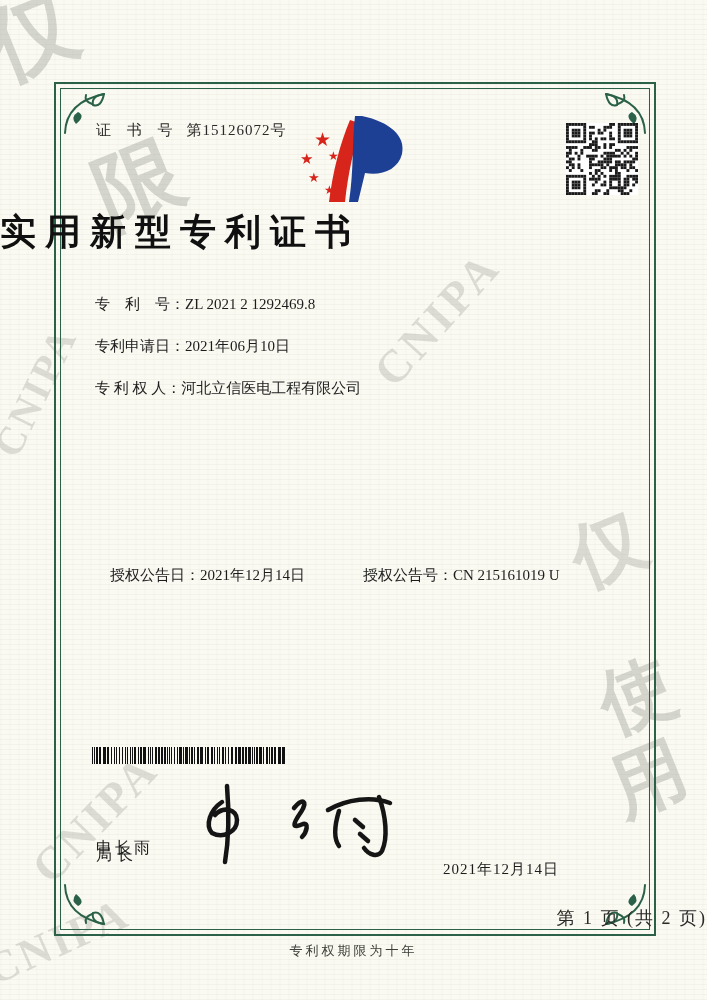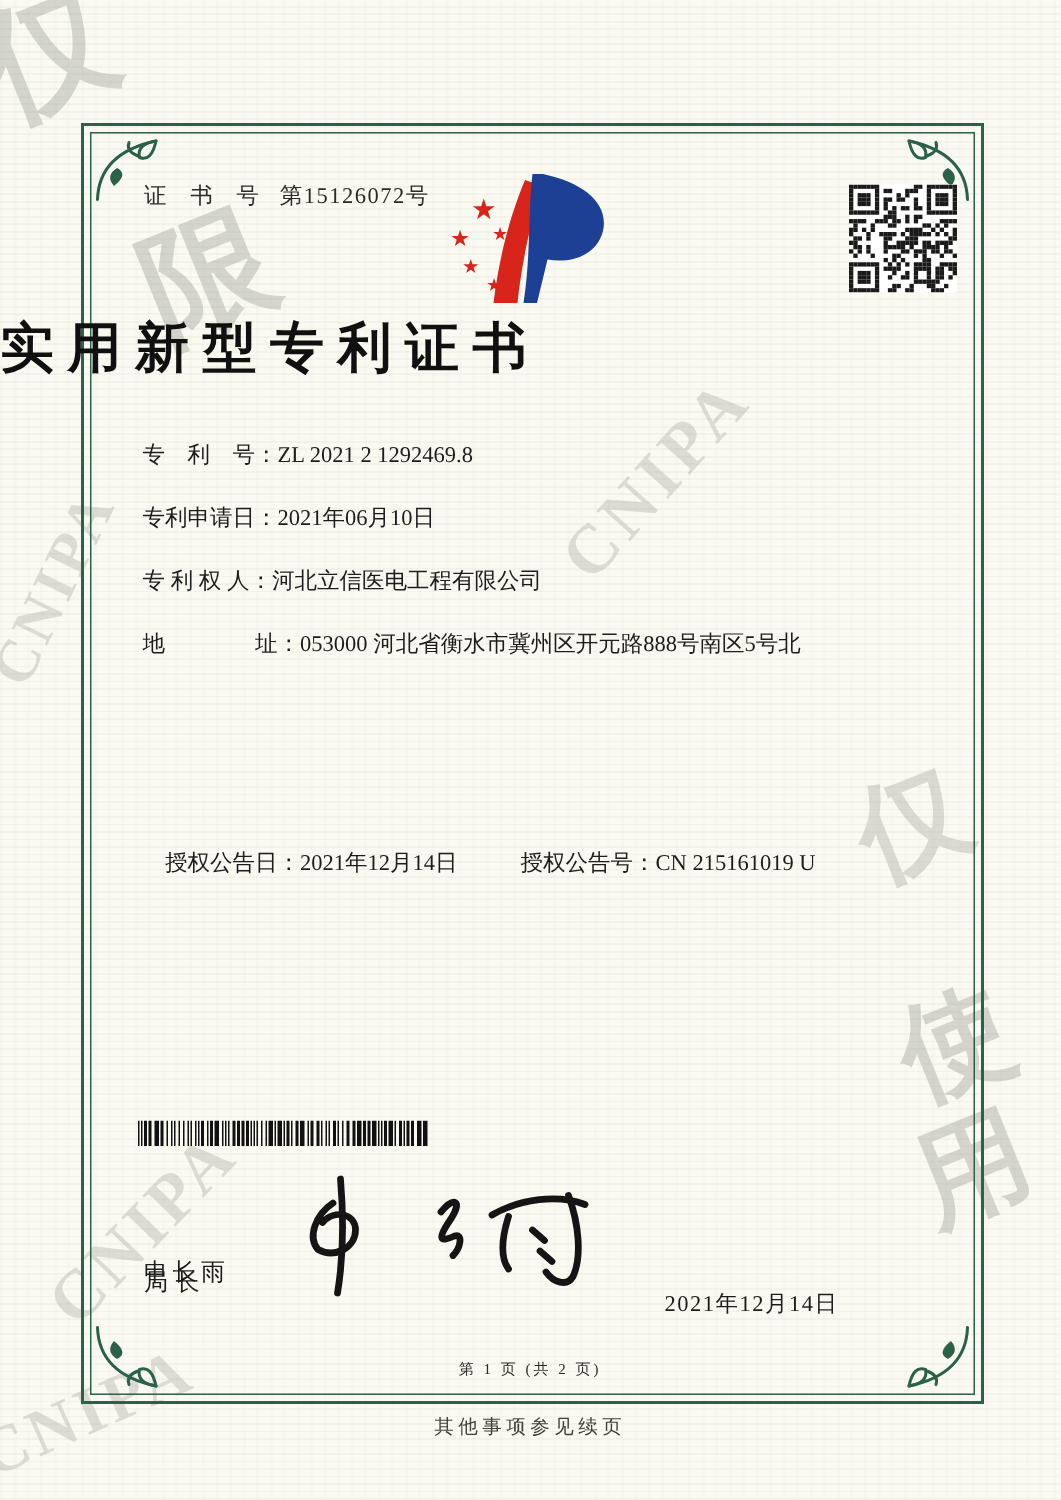--- a/index.html
+++ b/index.html
@@ -33,31 +33,31 @@
   
   .cert-no{position:absolute;left:96px;top:121px;font-size:15px;color:#2a2a28;letter-spacing:1px;}
   .cert-no .lbl{letter-spacing:6px;margin-right:8px;text-align:center;}
   .logo{position:absolute;left:286px;top:112px;width:134px;height:96px;}
   .qr{position:absolute;left:566px;top:123px;width:72px;height:72px;background:#fff;}
   .title{position:absolute;left:0;top:208px;width:100%;text-align:left;
          font-size:36px;font-weight:bold;color:#101010;letter-spacing:9px;}
   .fields{position:absolute;left:95px;top:294px;width:530px;font-size:15px;color:#1c1c1c;}
   .frow{line-height:20px;margin-bottom:22px;white-space:pre;}
   .grant-row{position:absolute;left:95px;top:549px;font-size:15px;color:#1c1c1c;white-space:pre;}
-  .grant-row .g2{margin-left:42px;}
+  .grant-row .g2{margin-left:58px;}
   .paras{position:absolute;left:86px;top:582px;width:536px;font-size:13.5px;line-height:20.5px;
          color:#222;text-align:justify;}
   .paras p{margin:0 0 1px 0;text-indent:2em;}
   .barcode{position:absolute;left:92px;top:747px;width:196px;height:17px;}
   .director-label{position:absolute;left:96px;top:845px;font-size:16px;color:#1c1c1c;letter-spacing:5px;}
   .director-name{position:absolute;left:96px;top:838px;font-size:16px;color:#1c1c1c;letter-spacing:3px;}
   .signature{position:absolute;left:192px;top:780px;width:212px;height:86px;}
   .sign-date{position:absolute;left:443px;top:860px;font-size:15px;color:#1c1c1c;letter-spacing:1px;}
-  .page-note{position:absolute;left:0;top:906px;width:100%;text-align:center;
-             font-size:10px;color:#2a2a28;letter-spacing:2px;}
+  .page-note{position:absolute;left:0;top:906px;width:100%;text-align:right;
+             font-size:18px;color:#2a2a28;letter-spacing:2px;}
   .footer-note{position:absolute;left:0;top:942px;width:100%;text-align:center;
                font-size:13px;color:#3c3f38;letter-spacing:3px;}
 </style>
 </head>
 <body>
 
 <div class="page">
 
   <span class="wm wm1">仅</span>
   <span class="wm wm2">限</span>
@@ -426,21 +426,20 @@
         </g>
       </svg>
   </div>
 
   <div class="title">实用新型专利证书</div>
 
   <div class="fields">
     <div class="frow"><span>专　利　号：</span><span>ZL 2021 2 1292469.8</span></div>
     <div class="frow"><span>专利申请日：</span><span>2021年06月10日</span></div>
     <div class="frow"><span>专 利 权 人：</span><span>河北立信医电工程有限公司</span></div>
-    <div class="frow"><span>地　　　　址：</span><span>053000 河北省衡水市冀州区开元路888号南区5号北</span></div>
   </div>
 
   <div class="grant-row">
     <span>授权公告日：</span><span>2021年12月14日</span><span class="g2">授权公告号：</span><span>CN 215161019 U</span>
   </div>
 
 
   <div class="barcode">
     <svg id="barcode-svg" width="196" height="17" viewBox="0 0 196 17">
         <g fill="#111">
@@ -526,15 +525,15 @@
       <path d="M187 17 C194 36 196 58 190 71 C186 78 177 75 172 68"></path>
       <path d="M163 40 l8 7"></path>
       <path d="M168 54 l8 7"></path>
     </svg>
   </div>
 
   <div class="sign-date">2021年12月14日</div>
 
   <div class="page-note">第 1 页 (共 2 页)</div>
 
-  <div class="footer-note">其他事项参见续页</div>
+  <div class="footer-note">专利权期限为十年</div>
 
 </div>
 
 </body></html>

